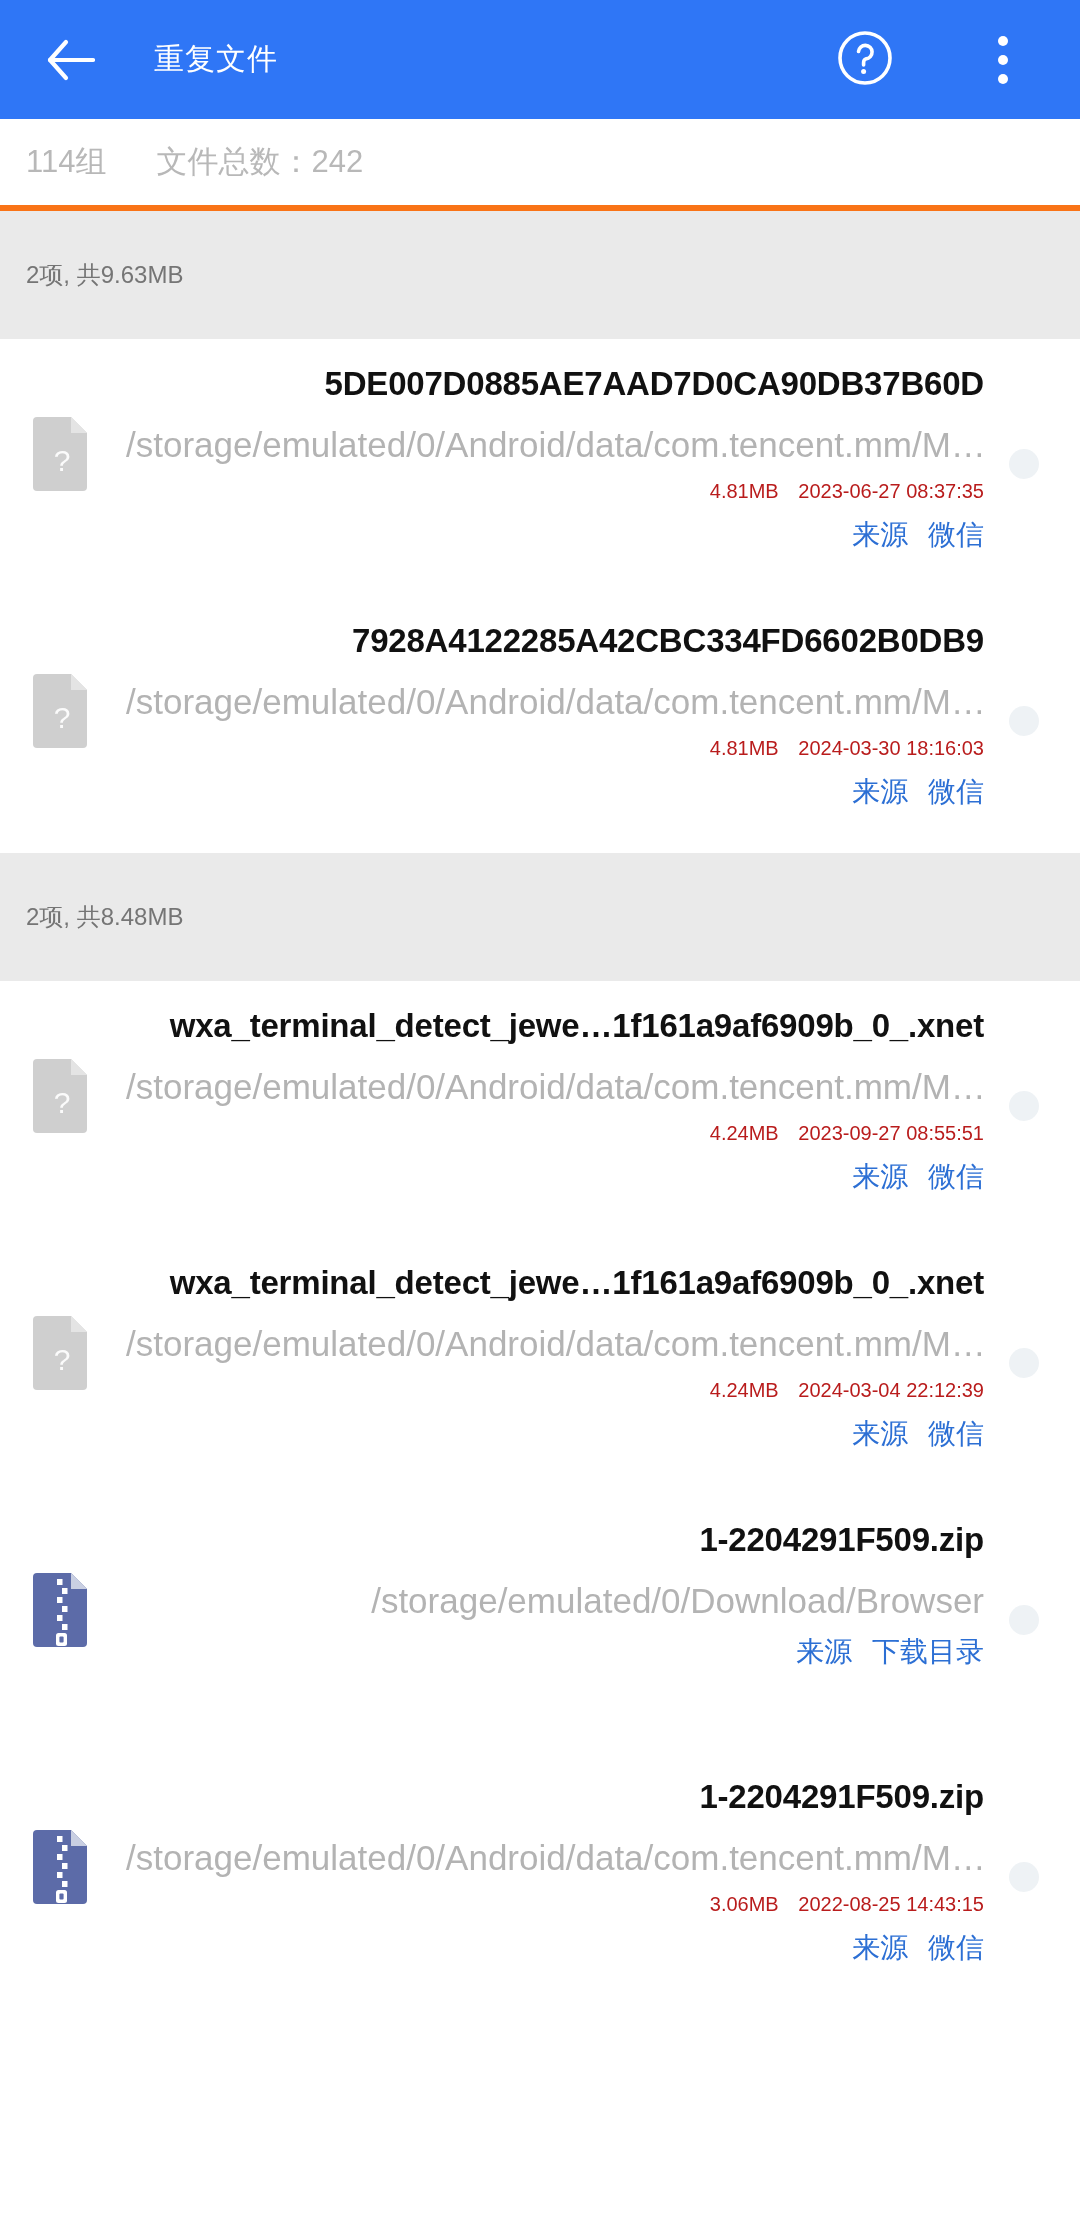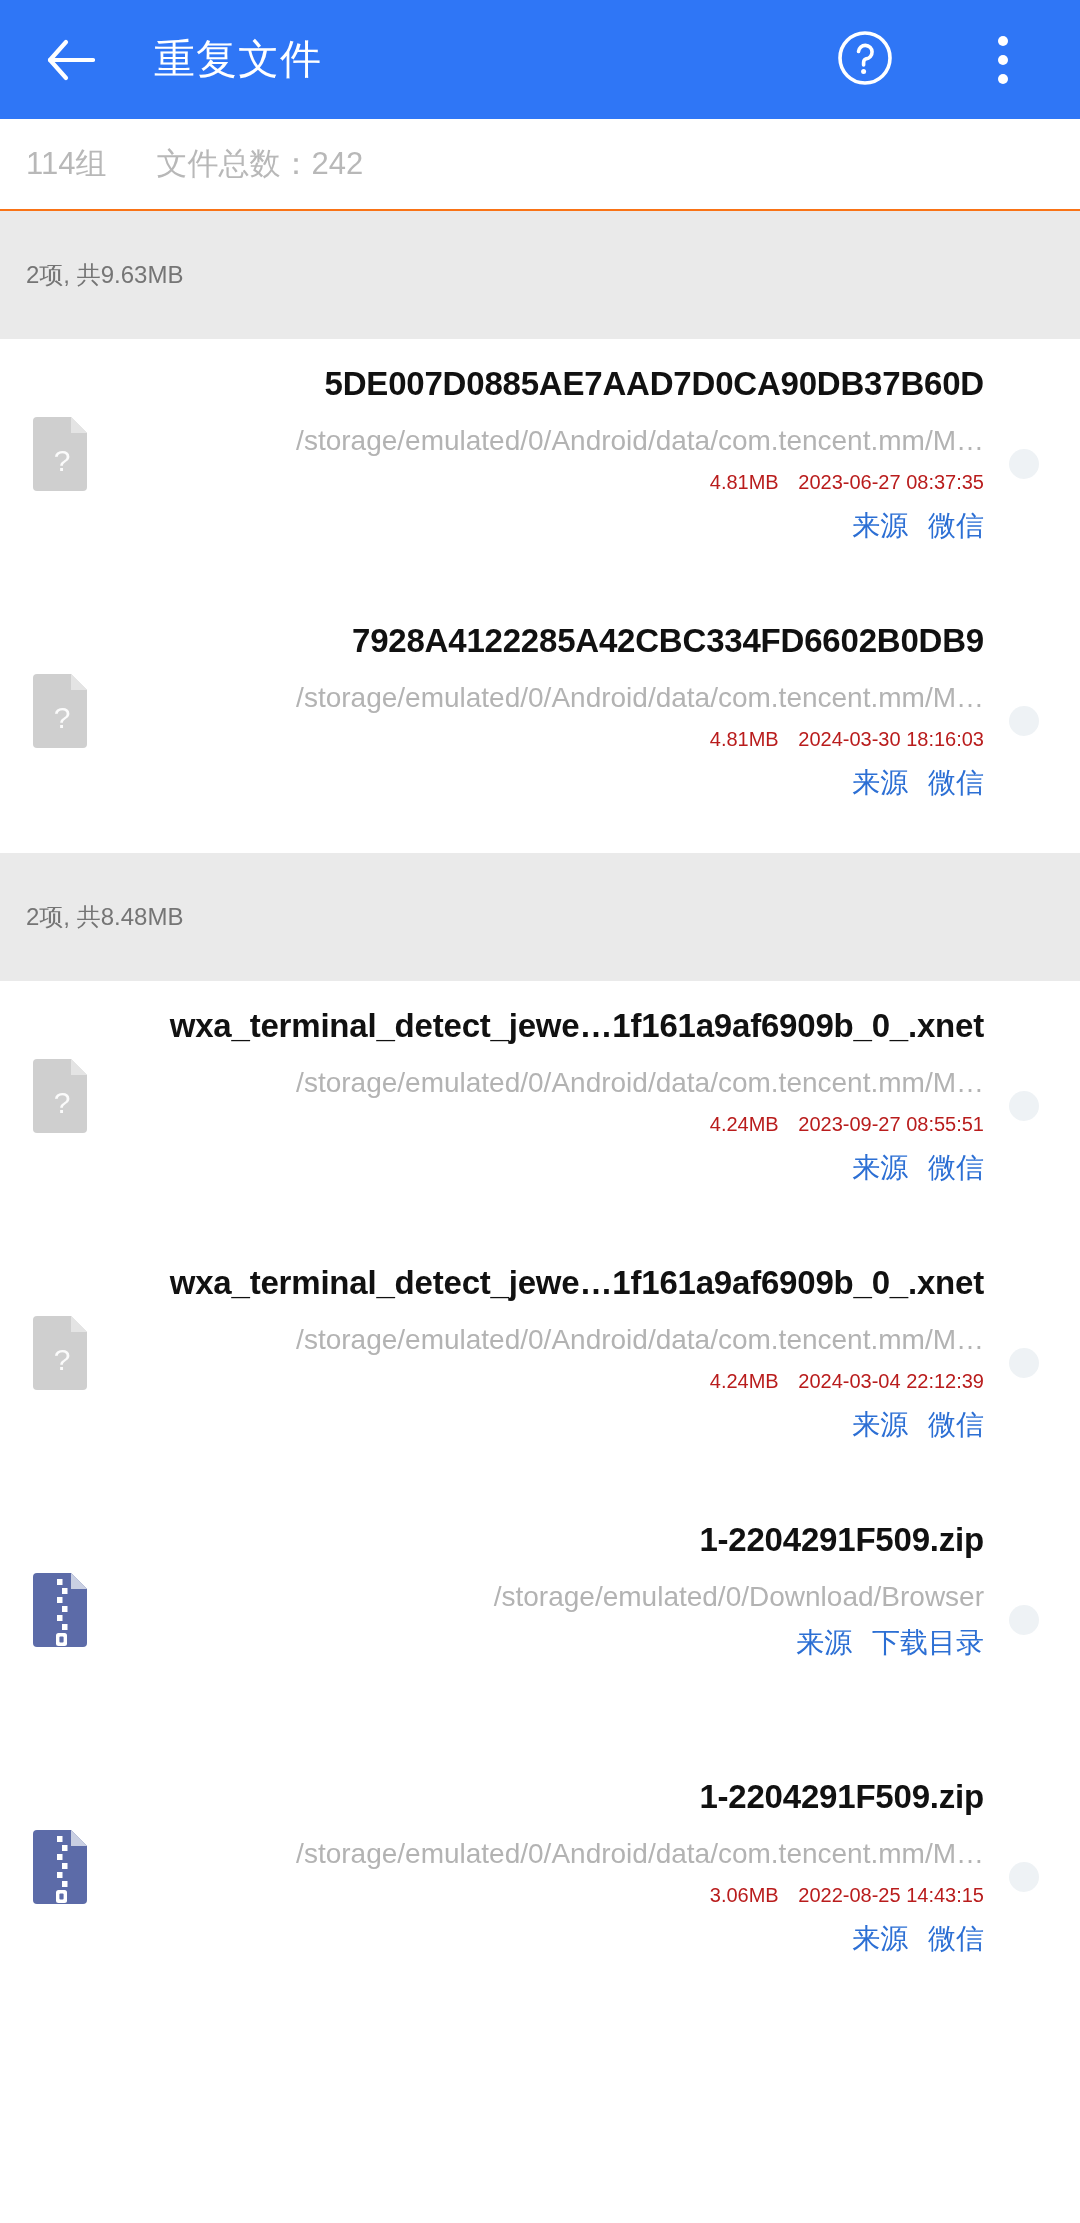--- a/index.html
+++ b/index.html
@@ -25,21 +25,21 @@
     width: 74px;
     height: 74px;
     display: flex;
     align-items: center;
     justify-content: center;
     flex: 0 0 auto;
   }
   .back-btn svg { display: block; }
   .appbar-title {
     color: #ffffff;
-    font-size: 41px;
+    font-size: 30px;
     letter-spacing: 1px;
     margin-left: 46px;
     white-space: nowrap;
     font-weight: 400;
   }
   .appbar-spacer { flex: 1 1 auto; }
   .appbar-action {
     width: 86px;
     height: 86px;
     display: flex;
@@ -65,21 +65,21 @@
 
   
   .statsbar {
     height: 92px;
     background: #ffffff;
     display: flex;
     align-items: center;
     padding-left: 26px;
     color: #b8b8b8;
     font-size: 31px;
-    border-bottom: 2px solid #f97316;
+    border-bottom: 6px solid #f97316;
   }
   .stats-groups { margin-right: 50px; }
   .stats-total { }
 
   
   .group-band {
     height: 128px;
     background: #eaeaea;
     display: flex;
     align-items: center;
@@ -123,21 +123,21 @@
     color: #111111;
     line-height: 1.3;
     white-space: nowrap;
     overflow: hidden;
     text-overflow: ellipsis;
     margin-bottom: 17px;
     letter-spacing: -0.2px;
   }
 
   .file-path {
-    font-size: 28px;
+    font-size: 35px;
     color: #b3b3b3;
     line-height: 1.25;
     white-space: nowrap;
     overflow: hidden;
     margin-bottom: 12px;
   }
 
   .file-sub {
     font-size: 20px;
     color: #b91c1c;

